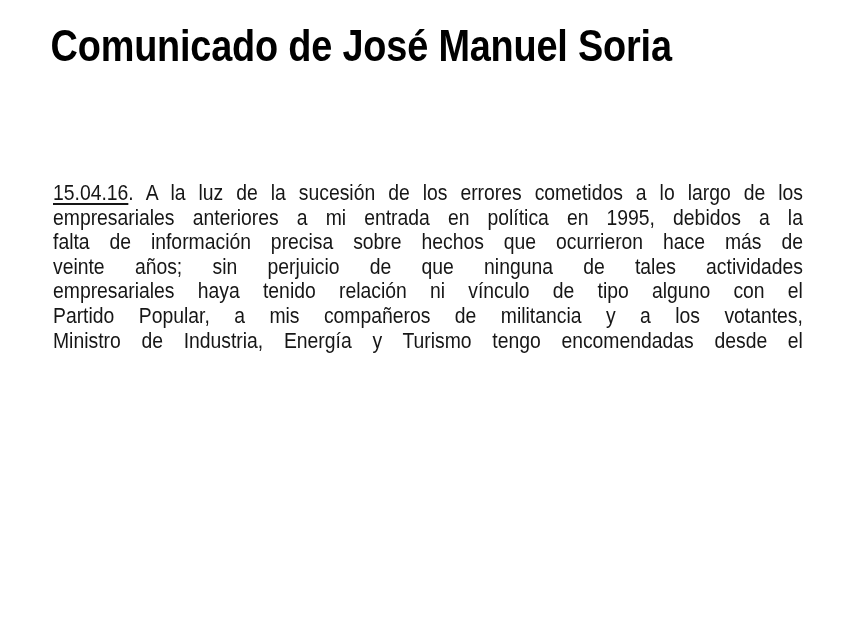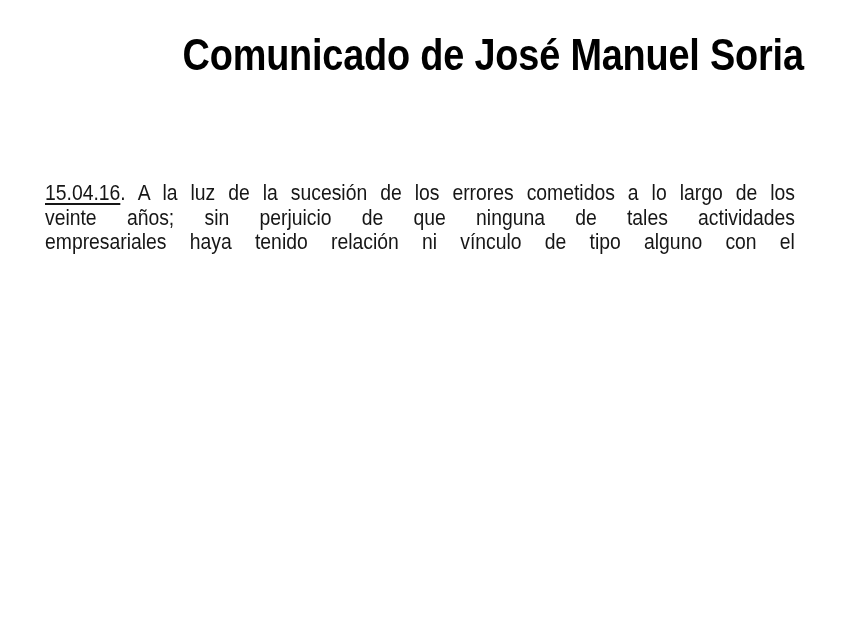--- a/index.html
+++ b/index.html
@@ -11,23 +11,23 @@
       width: 854px;
       height: 640px;
       overflow: hidden;
       position: relative;
       color: #111111;
       font-family: "Liberation Sans", sans-serif;
     }
     .title-wrap {
       position: absolute;
       left: 0;
-      top: 25px;
+      top: 16px;
       width: 854px;
-      text-align: right;
+      text-align: left;
     }
     .title {
       display: inline-block;
       font-family: "Liberation Sans", sans-serif;
       font-weight: bold;
       font-size: 44px;
       line-height: 60px;
       color: #000000;
       transform: scaleX(0.86);
       transform-origin: center;
@@ -38,20 +38,21 @@
       position: absolute;
       left: 45px;
       top: 181px;
       width: 750px;
     }
     .line {
       position: relative;
       height: 24.6px;
       width: 750px;
       overflow: visible;
+      margin-left: 8px;
     }
     .line-inner {
       position: absolute;
       left: 0;
       top: 0;
       width: 872px; 
       font-size: 22.5px;
       line-height: 24.6px;
       text-align: justify;
       text-align-last: justify;
@@ -74,18 +75,30 @@
 
 <div class="title-wrap">
   <h1 class="title" style="margin:0">Comunicado de José Manuel Soria</h1>
 </div>
 
 <div class="body-text">
   <div class="line">
     <div class="line-inner"><span class="date">15.04.16</span><span>. A la luz de la sucesión de los errores cometidos a lo largo de los</span></div>
   </div>
   <div class="line">
+    <div class="line-inner">empresariales anteriores  a mi entrada en política en 1995,  debidos a la</div>
+  </div>
+  <div class="line">
+    <div class="line-inner">falta de información precisa sobre hechos que ocurrieron hace más de</div>
+  </div>
+  <div class="line">
     <div class="line-inner">veinte años; sin perjuicio de que ninguna de tales actividades</div>
   </div>
   <div class="line">
     <div class="line-inner">empresariales  haya tenido relación ni vínculo de tipo alguno con el</div>
   </div>
+  <div class="line">
+    <div class="line-inner">Partido Popular, a mis compañeros de militancia y a los votantes,</div>
+  </div>
+  <div class="line">
+    <div class="line-inner">Ministro de Industria, Energía y Turismo tengo encomendadas desde el</div>
+  </div>
 </div>
 
 </body></html>

